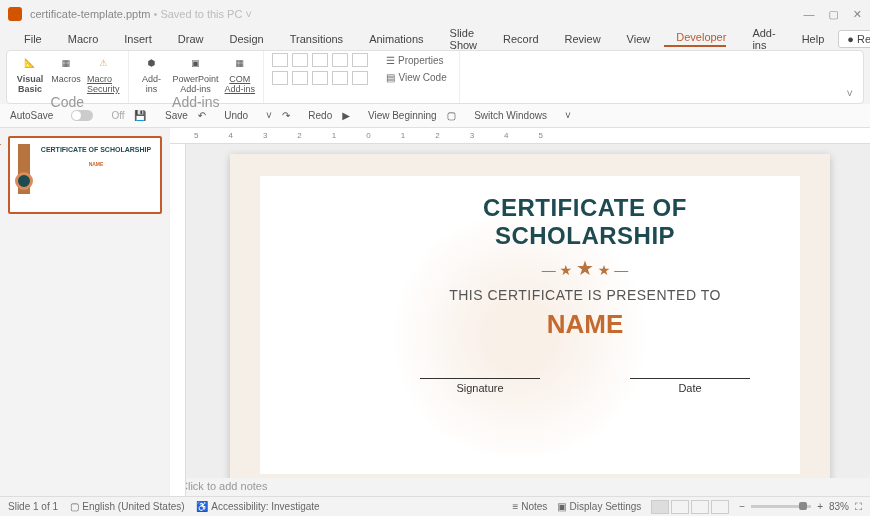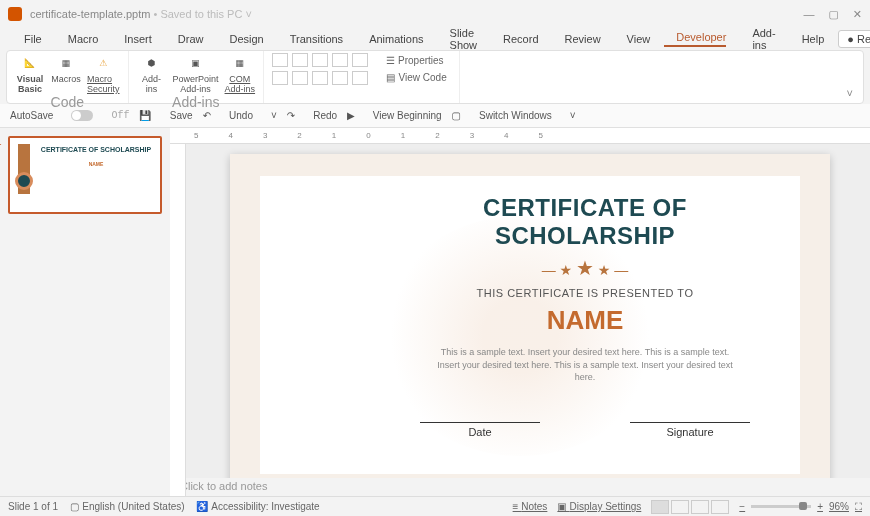--- a/index.html
+++ b/index.html
@@ -48,28 +48,28 @@
 .ribbon-badge{position:absolute;left:30px;top:0;width:70px;}
 .ribbon-tail{width:50px;height:210px;background:#b8743e;margin:0 auto;}
 .ribbon-tail::after{content:"";position:absolute;bottom:0;left:10px;border-left:25px solid transparent;border-right:25px solid transparent;border-bottom:18px solid #fff;}
 .badge{position:absolute;top:120px;left:-2px;width:74px;height:74px;}
 .badge .burst{position:absolute;inset:0;background:#d88c5c;border-radius:50%;}
 .badge .burst::before{content:"";position:absolute;inset:0;background:#d88c5c;border-radius:50%;transform:rotate(30deg);clip-path:polygon(50% 0%,61% 35%,98% 35%,68% 57%,79% 91%,50% 70%,21% 91%,32% 57%,2% 35%,39% 35%);}
 .badge .inner{position:absolute;inset:10px;background:#1e4a52;border-radius:50%;display:flex;flex-direction:column;align-items:center;justify-content:center;color:#fff;font-size:10px;font-weight:700;line-height:1.1;}
 .cert h1{color:#1e4a52;font-size:24px;font-weight:800;text-align:center;letter-spacing:.5px;position:relative;z-index:2;}
 .stars{text-align:center;color:#b8743e;font-size:14px;margin:6px 0;position:relative;z-index:2;}
 .stars .big{font-size:20px;}
-.cert .sub{text-align:center;font-size:11px;color:#555;margin-top:7px;letter-spacing:.5px;position:relative;z-index:2;}
+.cert .sub{text-align:center;font-size:14px;color:#555;margin-top:7px;letter-spacing:.5px;position:relative;z-index:2;}
 .cert .name{text-align:center;color:#c46a2e;font-size:26px;font-weight:800;margin:6px 0 10px 0;position:relative;z-index:2;}
 .cert .desc{text-align:center;font-size:9px;color:#888;line-height:1.4;padding:0 20px;position:relative;z-index:2;}
 .siglines{display:flex;justify-content:space-between;margin-top:38px;padding:0 10px;position:relative;z-index:2;}
 .sigline{width:120px;text-align:center;border-top:1px solid #333;padding-top:3px;font-size:11px;color:#333;}
 .notes{height:18px;padding:2px 10px;font-size:11px;color:#999;background:#f3f3f3;}
 .statusbar{position:absolute;bottom:0;left:0;right:0;height:20px;background:#f3f3f3;border-top:1px solid #ddd;display:flex;align-items:center;padding:0 8px;font-size:10px;color:#666;gap:12px;}
-.statusbar .right{margin-left:auto;display:flex;gap:10px;align-items:center;text-decoration:underline;}
+.statusbar .right{margin-left:auto;display:flex;gap:10px;align-items:center;}
 .viewbtns{display:flex;gap:2px;}
 .viewbtns .v{width:18px;height:14px;border:1px solid #ccc;}
 .viewbtns .v.active{background:#ddd;}
 .zoom{display:flex;align-items:center;gap:6px;}
 .zoom .track{width:60px;height:3px;background:#ccc;position:relative;}
 .zoom .thumb{position:absolute;left:48px;top:-3px;width:8px;height:8px;background:#888;border-radius:2px;}
 .thumb-cert{background:#fff;height:70px;position:relative;padding:6px 6px 6px 28px;font-size:5px;}
 .thumb-cert .tr{position:absolute;left:6px;top:4px;width:12px;height:50px;background:#b8743e;}
 .thumb-cert .tb{position:absolute;left:3px;top:32px;width:18px;height:18px;background:#1e4a52;border-radius:50%;border:3px solid #d88c5c;}
 .thumb-cert h2{color:#1e4a52;font-size:7px;text-align:center;font-weight:800;}
@@ -174,21 +174,21 @@
       </div>
     </div>
   </div>
   <div class="collapse">˅</div>
 </div>
 
 <div class="qat">
   <div class="pill">
       <span>AutoSave</span>
       <div class="toggle"></div>
-      <span style="color:#aaa;font-family:Liberation Mono, monospace;">Off</span>
+      <span style="color:#aaa;">Off</span>
     </div>
   <div class="pill">💾 <span>Save</span></div>
   <div class="pill">↶ <span>Undo</span> ˅</div>
   <div class="pill">↷ <span>Redo</span></div>
   <div class="pill">▶ <span>View Beginning</span></div>
   <div class="pill">▢ <span>Switch Windows</span> ˅</div>
 </div>
 
 <div class="workspace">
   <div class="thumbs">
@@ -220,24 +220,23 @@
     </div>
     <div class="ruler-v"></div>
     <div class="canvas">
       <div class="slide">
         <div class="cert">
           <div class="watermark"></div>
           <h1>CERTIFICATE OF SCHOLARSHIP</h1>
           <div class="stars">— ★ <span class="big">★</span> ★ —</div>
           <div class="sub">THIS CERTIFICATE IS PRESENTED TO</div>
           <div class="name">NAME</div>
-          <div class="desc">This is a sample text. Insert your desired text here. This is a sample text. Insert your desired text here. This is a sample text. Insert your desired text here.</div>
           <div class="siglines">
+            <div class="sigline">Signature</div>
             <div class="sigline">Date</div>
-            <div class="sigline">Signature</div>
           </div>
         </div>
       </div>
     </div>
     <div class="notes">Click to add notes</div>
   </div>
 </div>
 
 <div class="statusbar">
   <span>Slide 1 of 1</span>
@@ -251,17 +250,17 @@
       <div class="v"></div>
       <div class="v"></div>
       <div class="v"></div>
     </div>
     <div class="zoom">
       <span>−</span>
       <div class="track">
           <div class="thumb"></div>
         </div>
       <span>+</span>
-      <span>96%</span>
+      <span>83%</span>
       <span>⛶</span>
     </div>
   </div>
 </div>
 
 </body></html>

